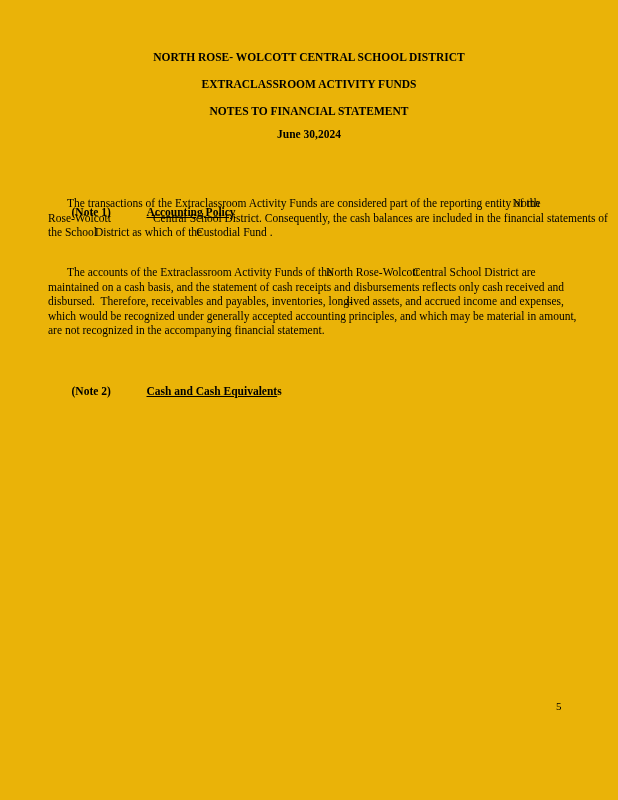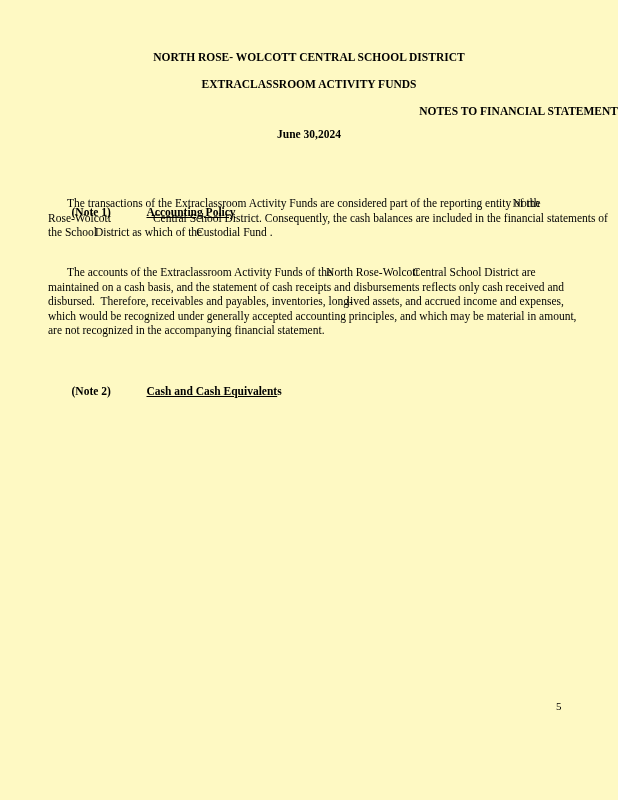--- a/index.html
+++ b/index.html
@@ -4,38 +4,38 @@
 <style>
   html, body {
     margin: 0;
     padding: 0;
     background: #ffffff;
   }
   .page {
     position: relative;
     width: 618px;
     height: 800px;
-    background: #fef9c3;
+    background: #eab308;
     color: #000000;
     font-family: "Liberation Serif", serif;
     font-size: 11.5px;
     overflow: hidden;
   }
   .title {
     position: absolute;
     left: 0;
     width: 100%;
     text-align: center;
     font-weight: bold;
     line-height: 14.5px;
     white-space: pre;
   }
   #title-1 { top: 50px; }
   #title-2 { top: 77px; }
-  #title-3 { top: 104px; text-align: right; }
+  #title-3 { top: 104px; }
   #title-4 { top: 127px; }
 
   .note-heading {
     position: absolute;
     left: 60px;
     font-weight: bold;
     line-height: 14.5px;
     white-space: pre;
   }
   #note1-heading { top: 190px; }

